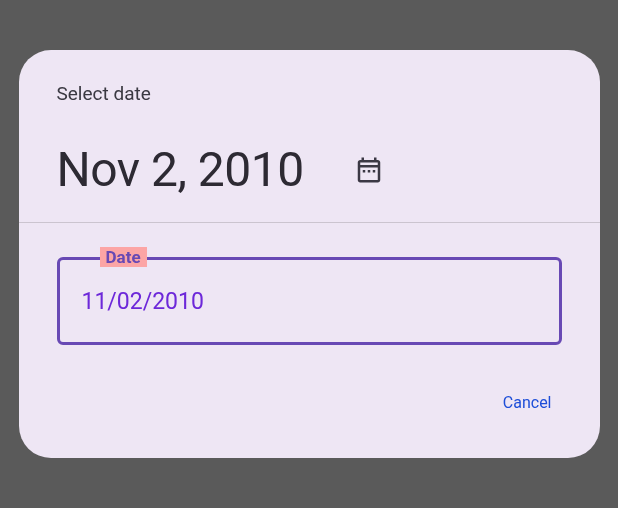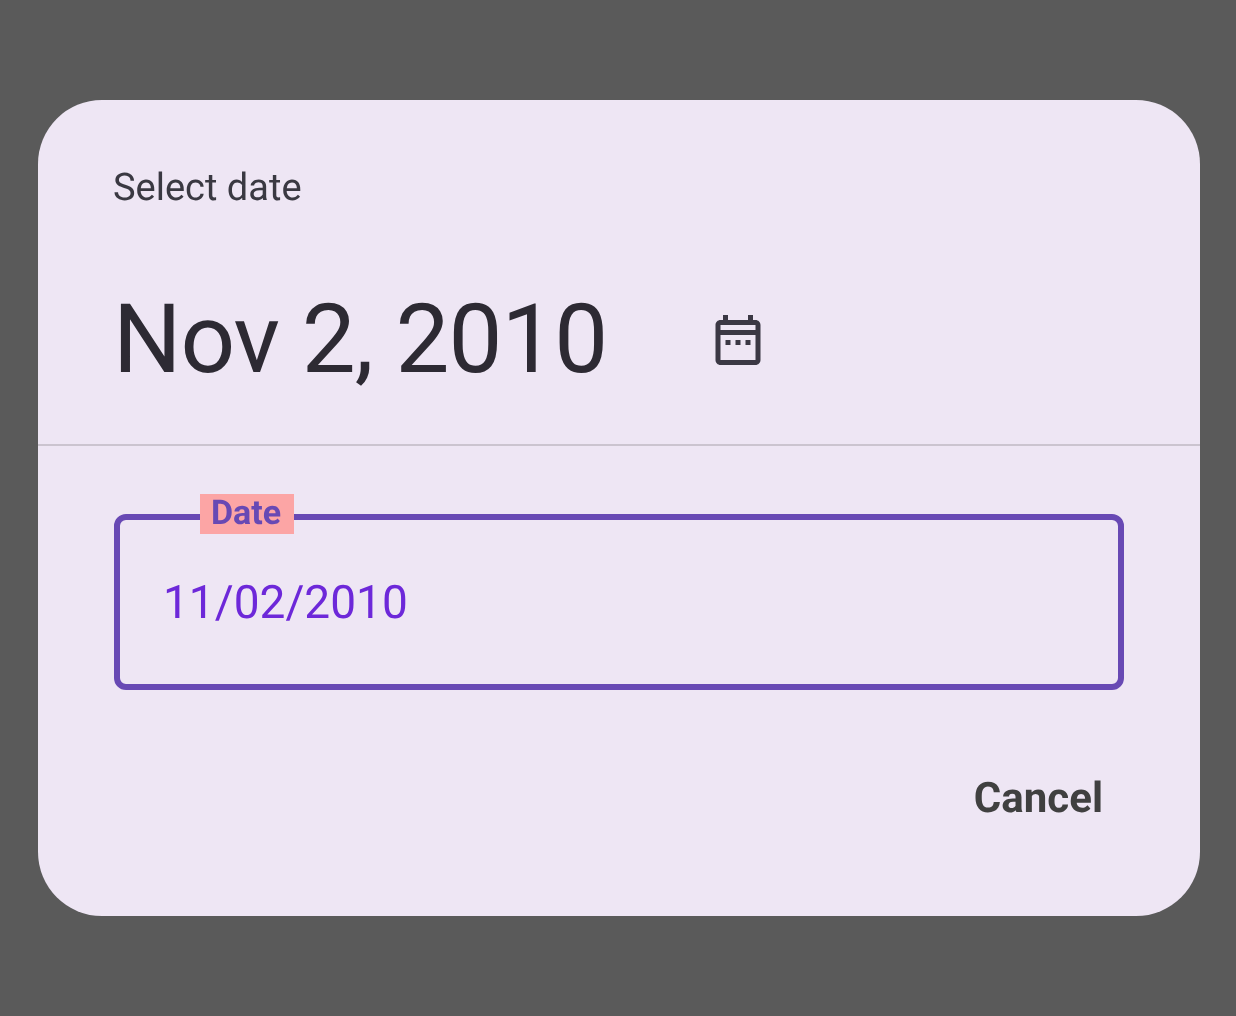--- a/index.html
+++ b/index.html
@@ -101,23 +101,23 @@
     .spacer {
       flex: 1;
     }
     .actions {
       display: flex;
       justify-content: flex-end;
       gap: 42px;
       padding: 0 44px 38px 38px;
     }
     .btn {
-      font-size: 21px;
-      font-weight: 700;
-      color: #404040;
+      font-size: 16px;
+      font-weight: 400;
+      color: #1d4ed8;
       background: none;
       border: none;
       cursor: pointer;
       padding: 8px 4px;
       font-family: inherit;
     }
   </style>
 </head>
 <body>
 

